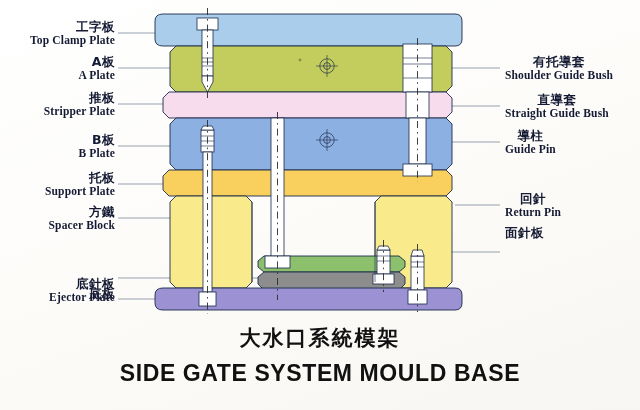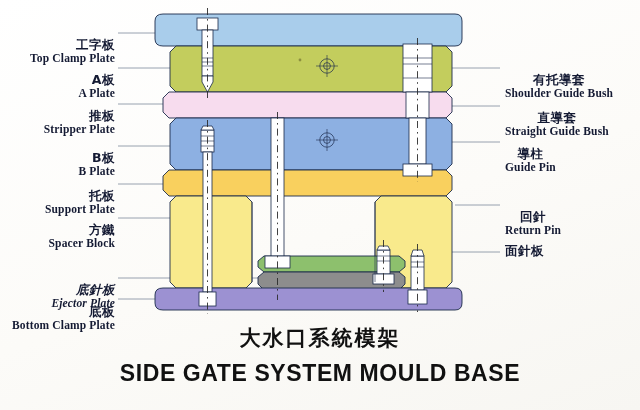--- a/index.html
+++ b/index.html
@@ -17,21 +17,20 @@
   }
   svg#diagram { position:absolute; left:0; top:0; width:640px; height:410px; }
 
   .lbl {
     position:absolute;
     text-align:right;
     color:#141a33;
     font-weight:bold;
     line-height:1.08;
     white-space:nowrap;
-    margin-top:18px;
   }
   .lbl.right { text-align:center; }
   .cn { font-size:12.5px; letter-spacing:0.5px; font-family:"DejaVu Sans", sans-serif; font-weight:bold; }
   .en { font-size:11.5px; letter-spacing:0.15px; font-family:"Liberation Serif", serif; font-weight:bold; }
 
   #title {
     position:absolute; left:0; width:640px; text-align:center;
     color:#111; 
   }
   #title .t-cn {
@@ -220,28 +219,27 @@
   <div class="lbl" style="right:525px; top:171px;">
     <div class="cn">托板</div>
     <div class="en">Support Plate</div>
   </div>
 
   <div class="lbl" style="right:525px; top:205px;">
     <div class="cn">方鐵</div>
     <div class="en">Spacer Block</div>
   </div>
 
-  <div class="lbl" style="right:525px; top:265px;font-style:italic;">
+  <div class="lbl" style="right:525px; top:277px;">
     <div class="cn">底針板</div>
     <div class="en">Ejector Plate</div>
   </div>
 
   <div class="lbl" style="right:525px; top:287px;">
     <div class="cn">底板</div>
-    <div class="en">Bottom Clamp Plate</div>
   </div>
 
   <div class="lbl right" style="left:505px; top:55px;">
     <div class="cn">有托導套</div>
     <div class="en">Shoulder Guide Bush</div>
   </div>
 
   <div class="lbl right" style="left:505px; top:93px;">
     <div class="cn">直導套</div>
     <div class="en">Straight Guide Bush</div>

